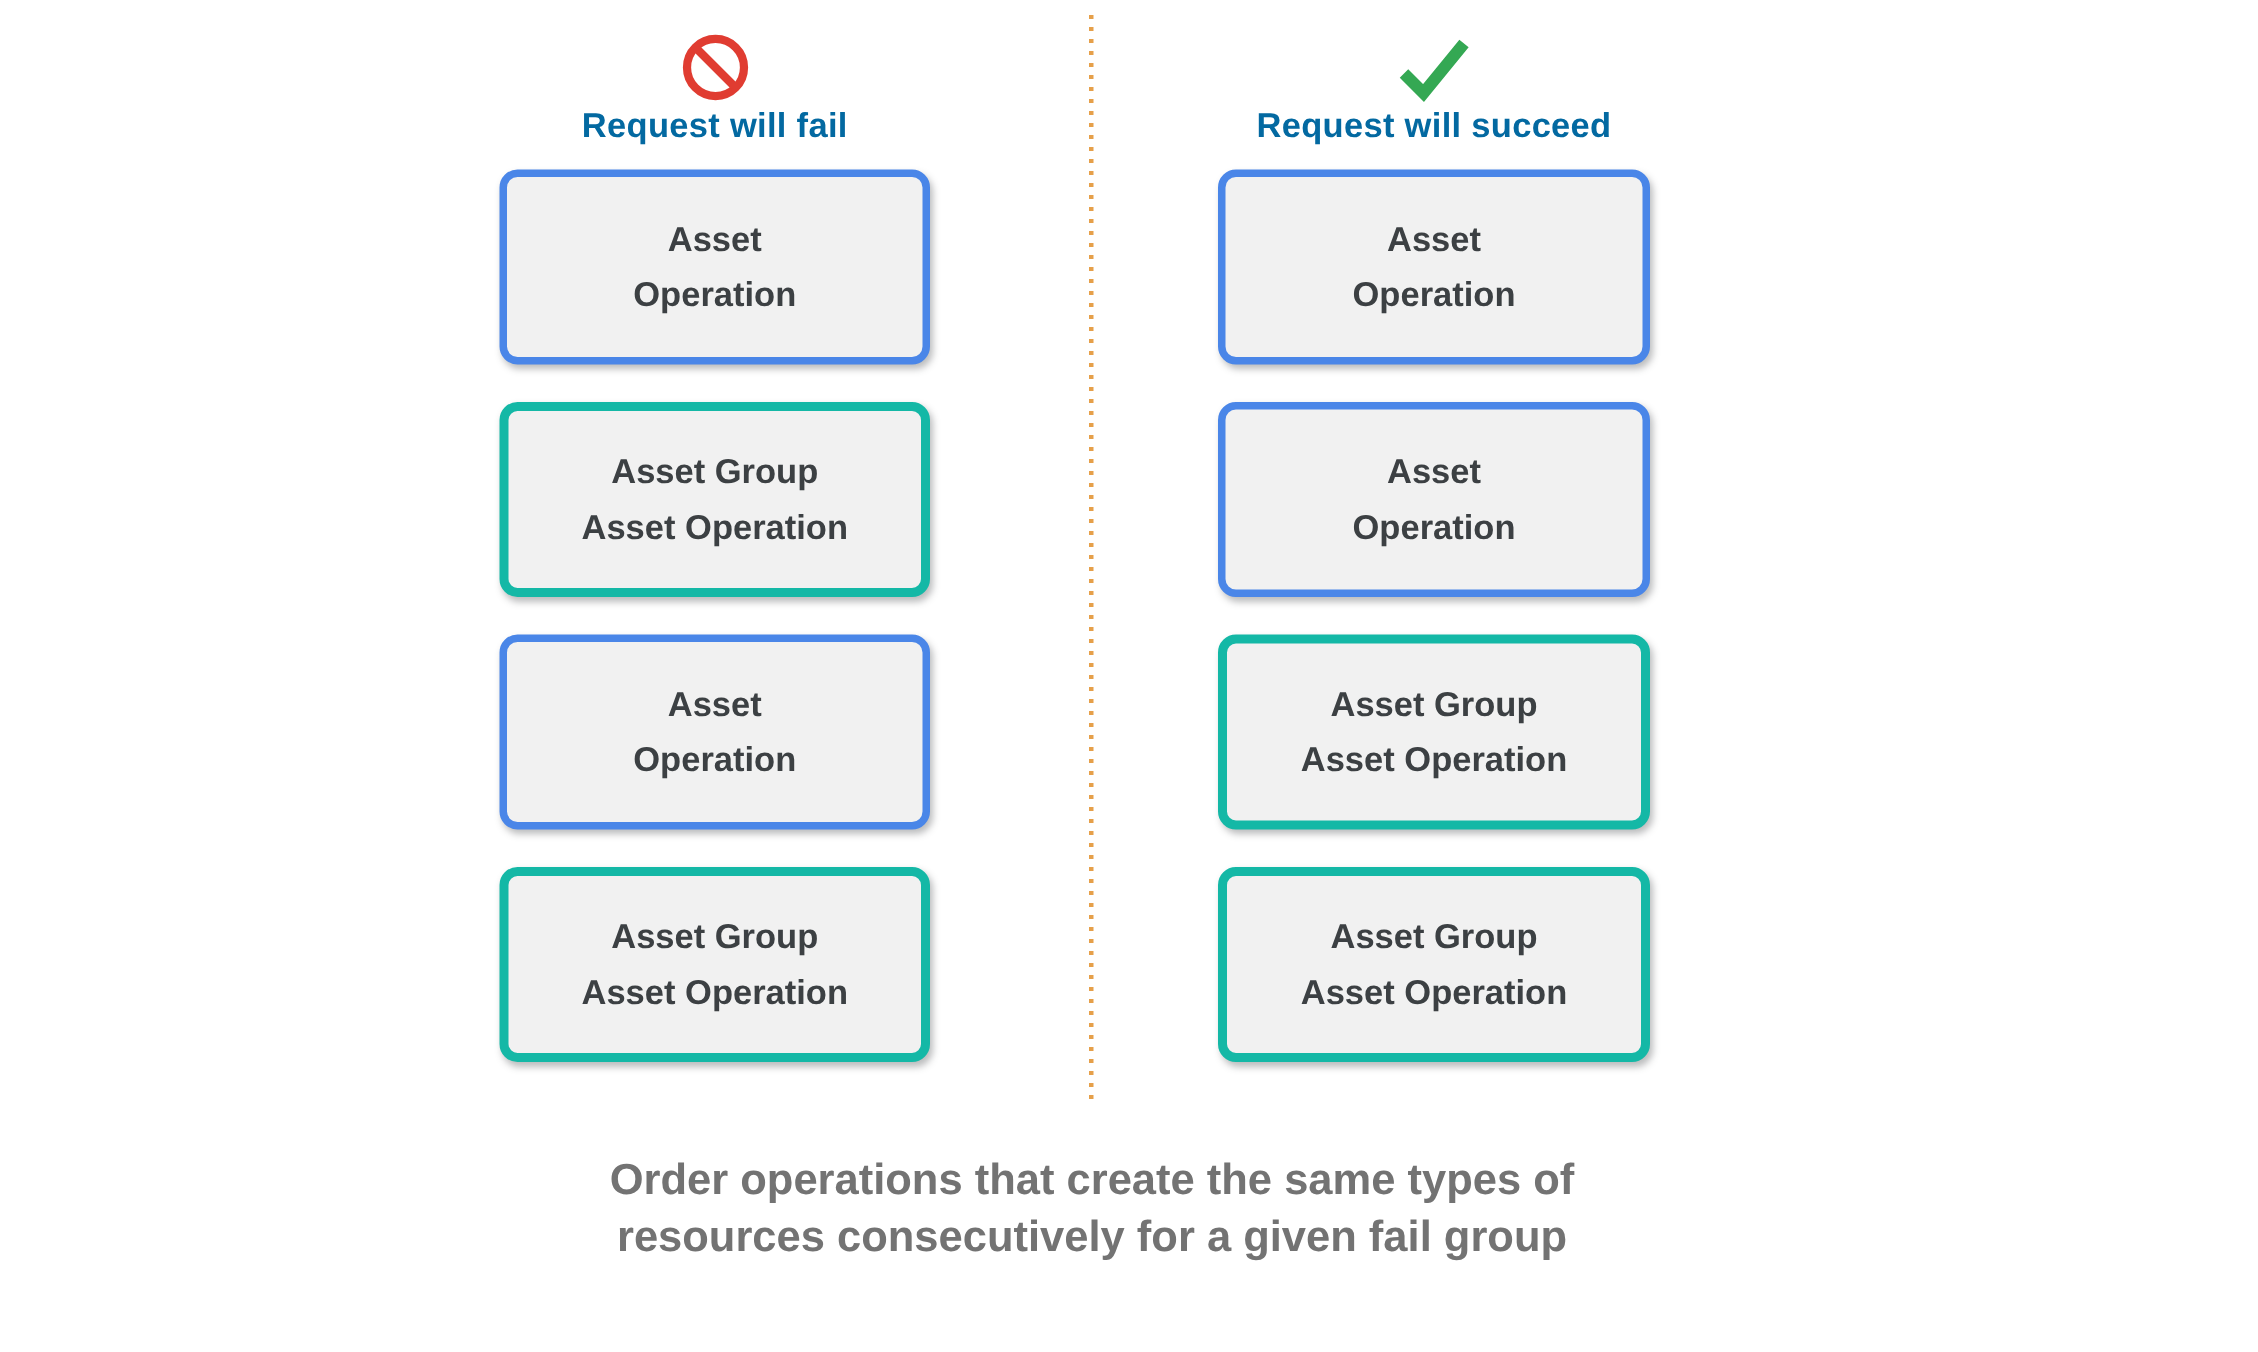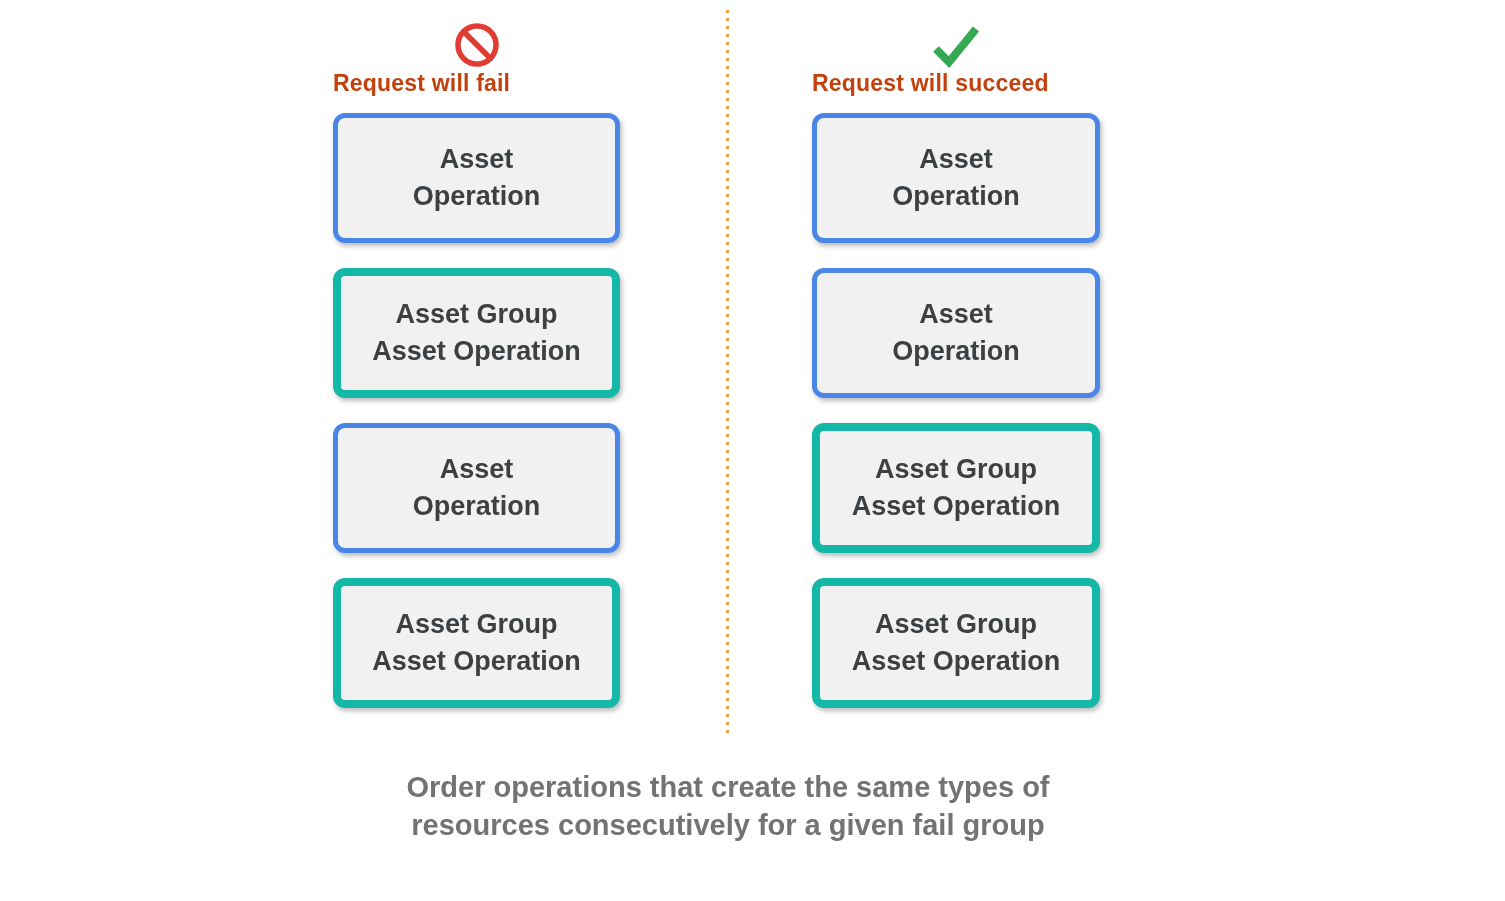--- a/index.html
+++ b/index.html
@@ -16,46 +16,47 @@
   .col-succeed { left: 812px; width: 288px; }
   .col-icon {
     display: flex;
     justify-content: center;
     align-items: center;
     margin-top: 20px;
     height: 50px;
   }
   .col-header {
     margin-top: 0px;
+    text-align: center;
     font-size: 23px;
     line-height: 27px;
     font-weight: bold;
-    color: #c2410c;
+    color: #0369a1;
     letter-spacing: 0.2px;
   }
   .box {
     box-sizing: border-box;
     height: 130px;
     margin-top: 25px;
     border-radius: 12px;
     background: #f1f1f1;
     display: flex;
     flex-direction: column;
     justify-content: center;
     align-items: center;
     text-align: center;
-    font-size: 27px;
+    font-size: 23px;
     font-weight: bold;
     line-height: 37px;
     color: #3c4043;
     box-shadow: 2px 3px 5px rgba(60, 64, 67, 0.35);
   }
   .box.first { margin-top: 16px; }
   .box-blue   { border: 5px solid #4a86e8; }
-  .box-orange { border: 8px solid #14b8a6; }
+  .box-orange { border: 6px solid #14b8a6; }
   .box span { display: block; }
   .divider {
     position: absolute;
     left: 726px;
     top: 10px;
     width: 3px;
     height: 727px;
     background-image: repeating-linear-gradient(
       to bottom,
       #e6a04a 0px, #e6a04a 3px,

